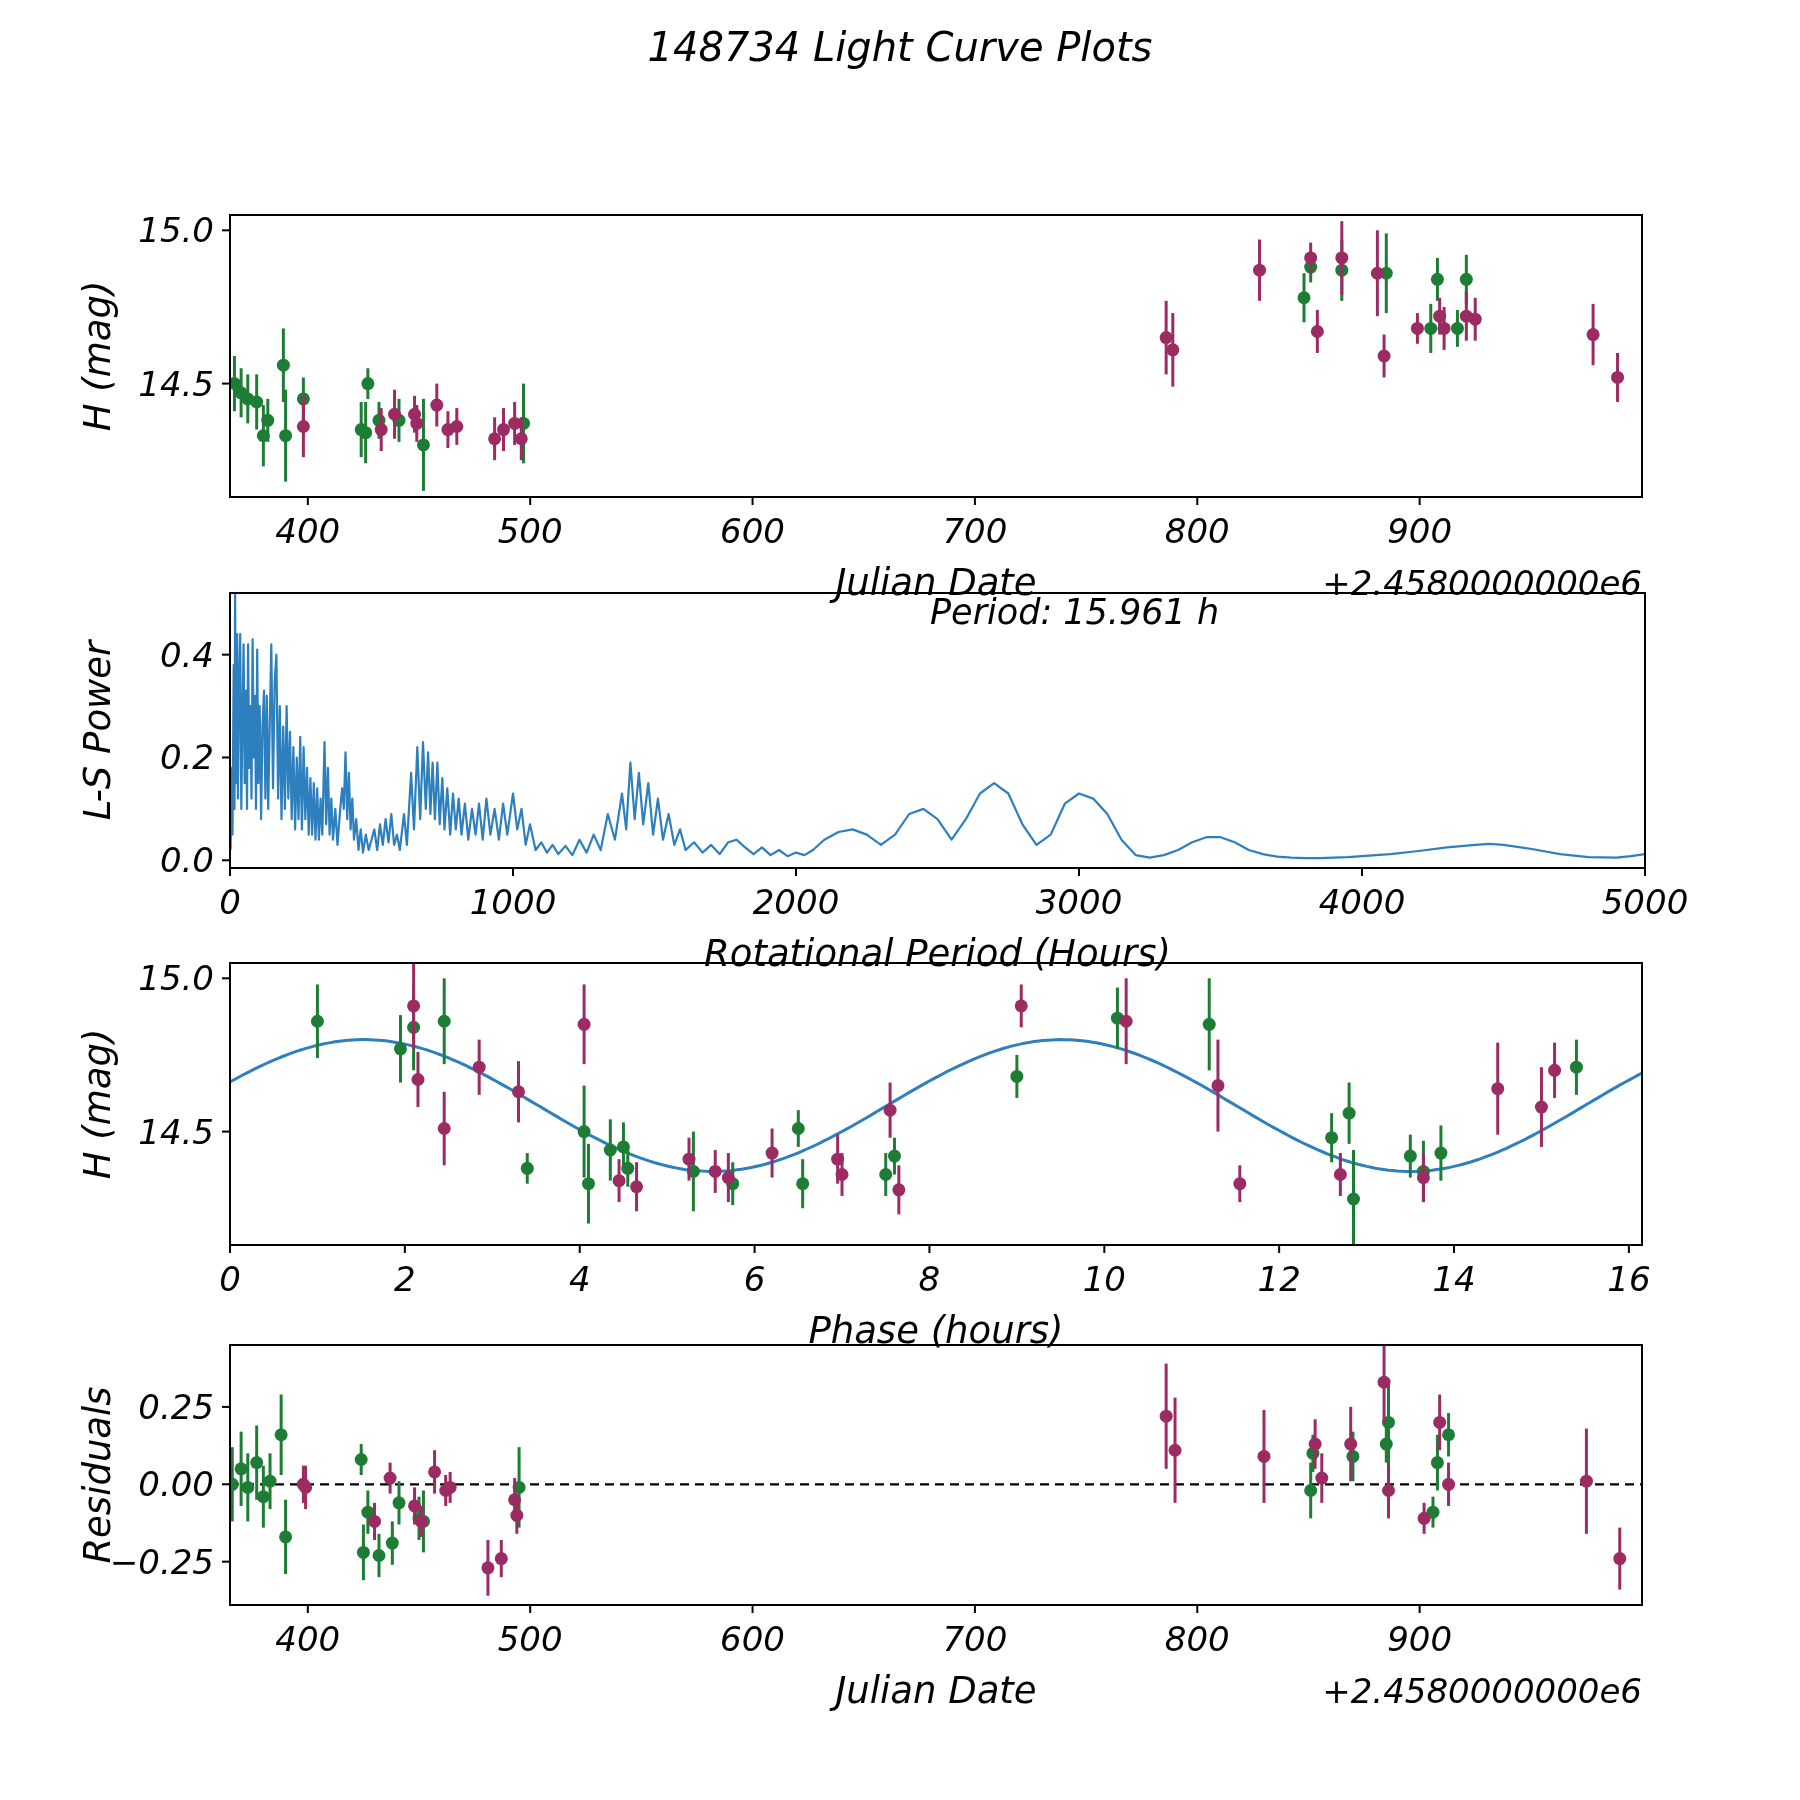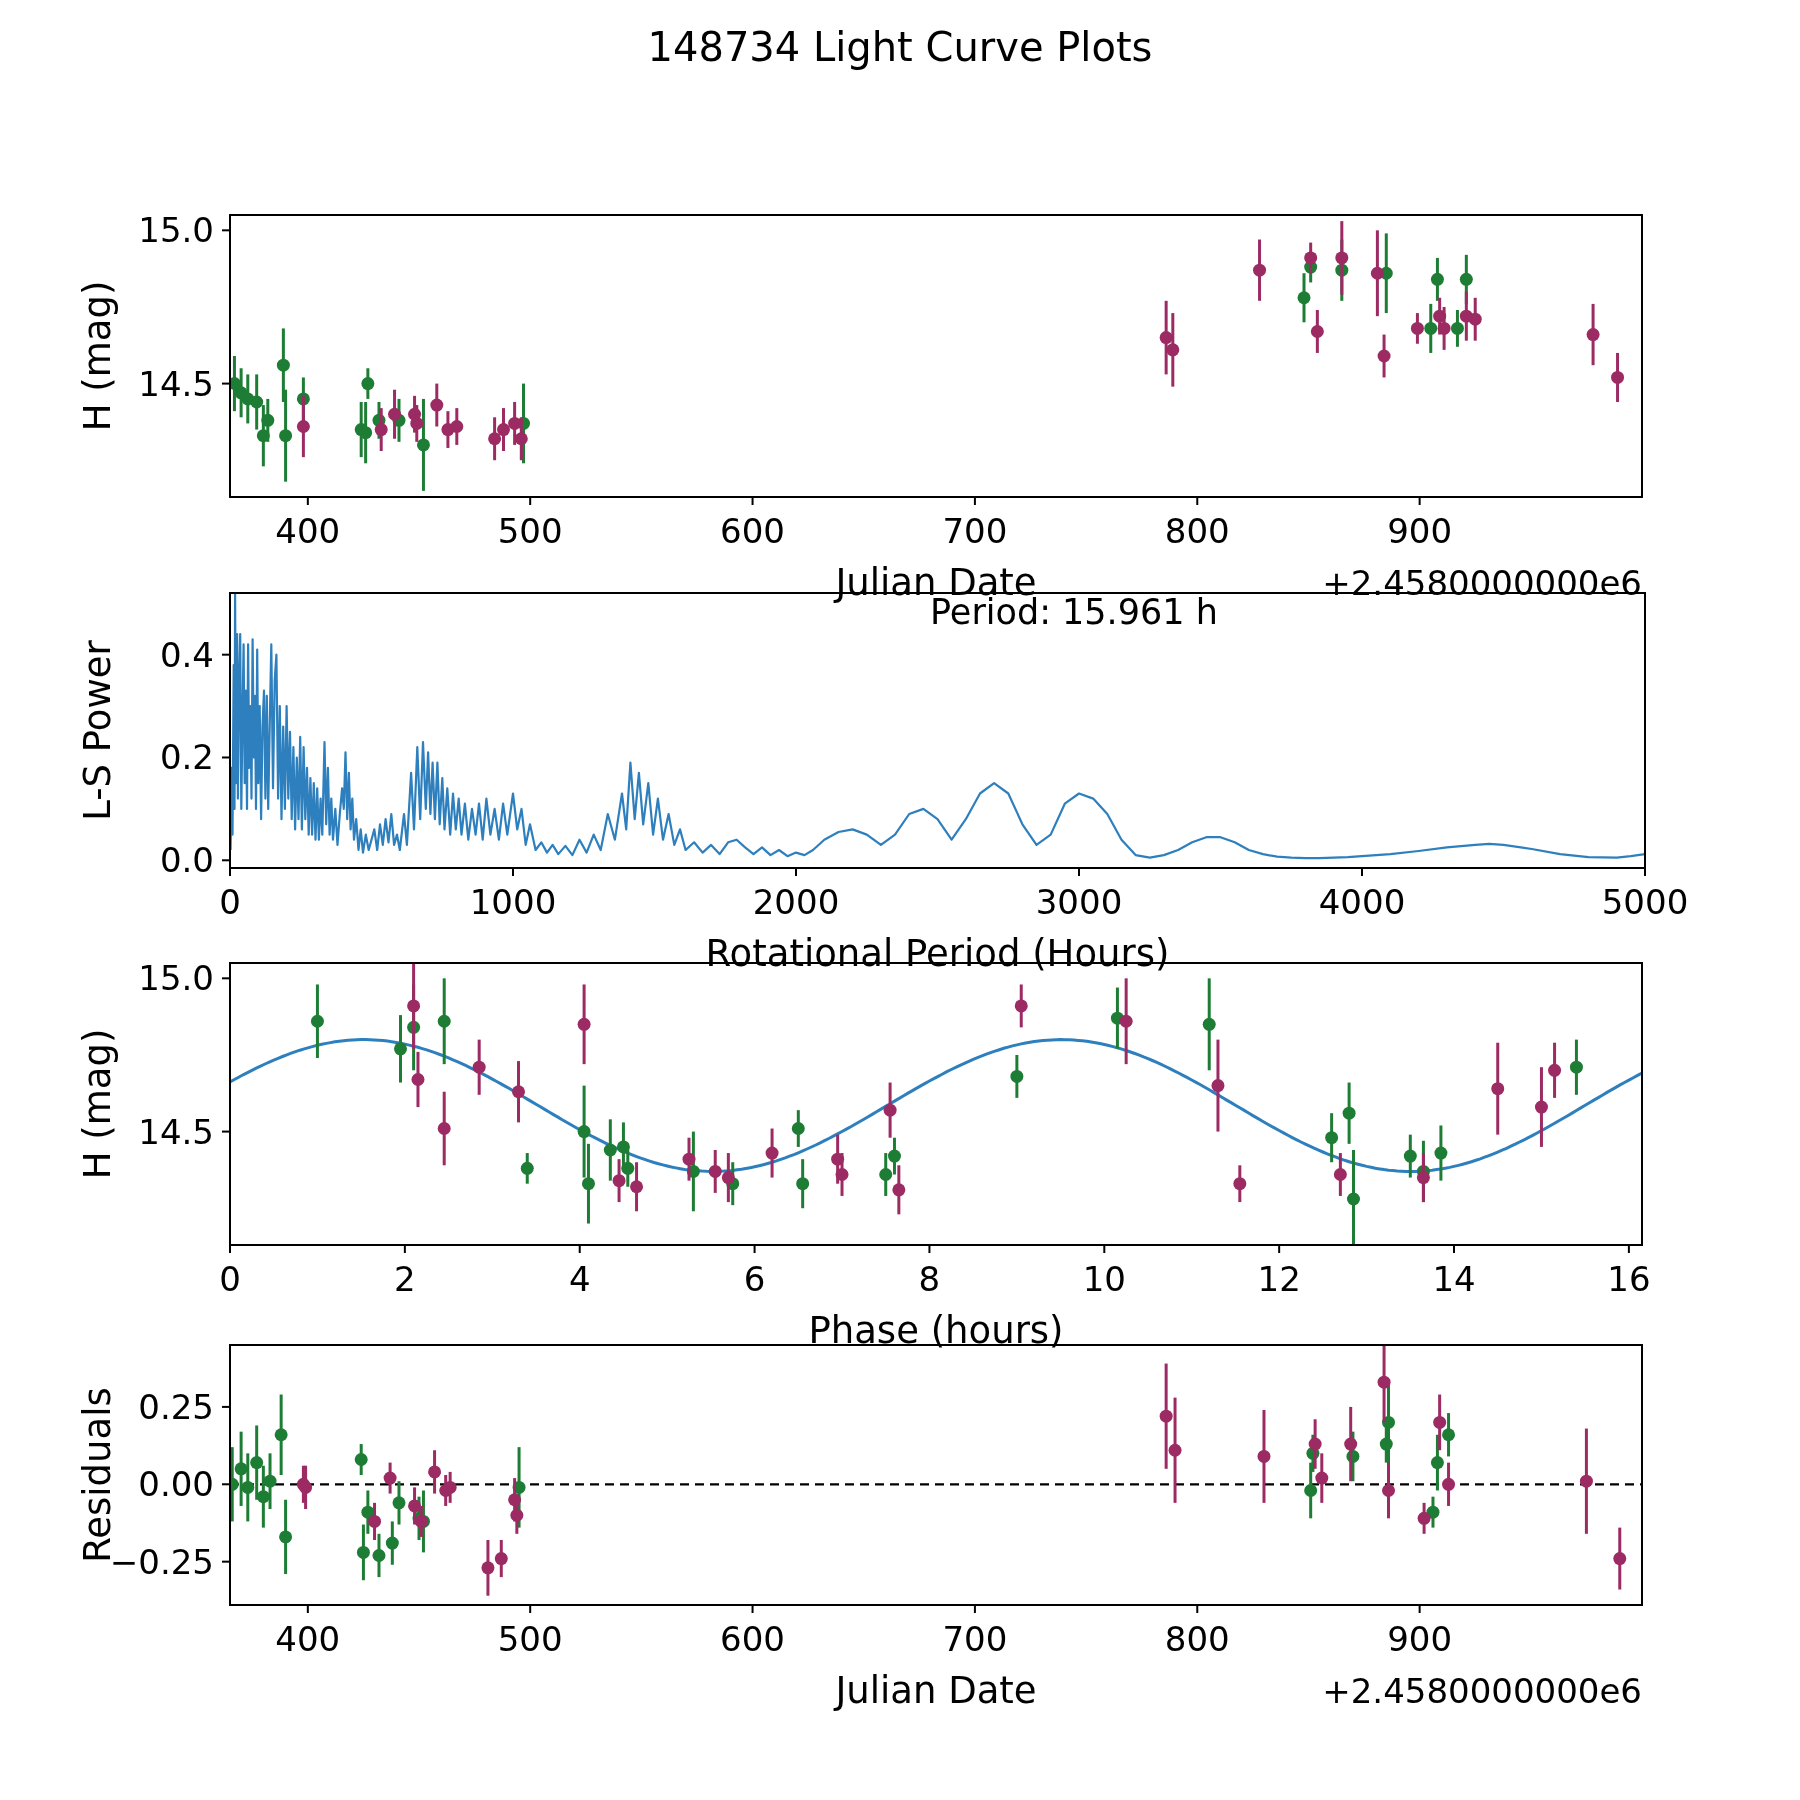--- a/index.html
+++ b/index.html
@@ -1,17 +1,17 @@
 <!DOCTYPE html>
 <html><head>
 <meta charset="utf-8">
 <style>
   html,body{margin:0;padding:0;background:#ffffff;}
   #figure{position:relative;width:1800px;height:1800px;background:#ffffff;
-          font-family:"DejaVu Sans","Liberation Sans",sans-serif;}
+          font-family:"DejaVu Sans","Liberation Sans",sans-serif;font-style:italic;}
   #figure-title{position:absolute;left:0;top:24px;width:1800px;text-align:center;
                 font-size:40px;color:#000;}
   svg text{font-family:"DejaVu Sans","Liberation Sans",sans-serif;fill:#000;}
 </style>
 </head>
 <body>
 
 <div id="figure">
   <div id="figure-title">148734 Light Curve Plots</div>
   <svg id="plots-svg" width="1800" height="1800" viewBox="0 0 1800 1800" style="position:absolute;left:0;top:0;">

